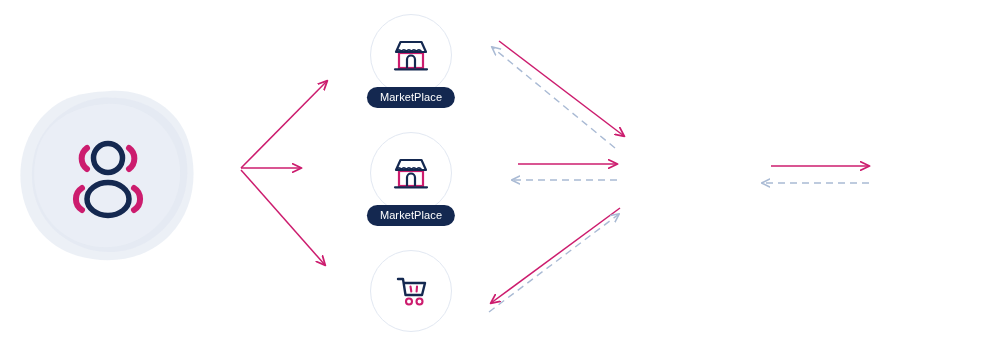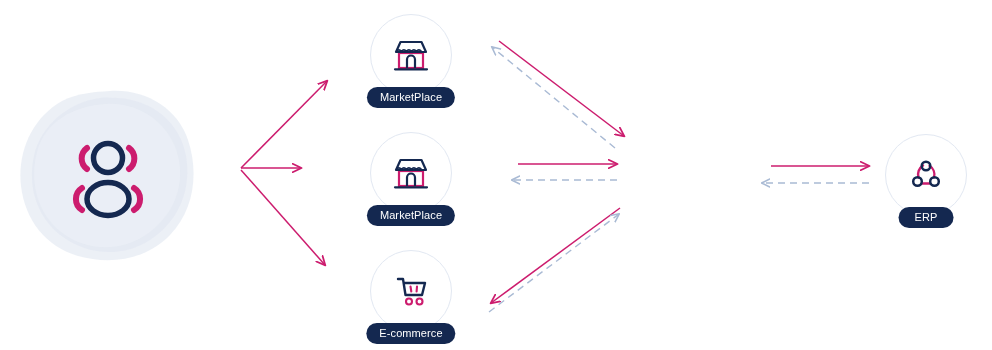--- a/index.html
+++ b/index.html
@@ -173,34 +173,17 @@
 
         <path d="M7 7 L12 7 L14.5 23 L31 23 L34 11 L12.6 11" fill="none" stroke="#142850" stroke-width="2.4" stroke-linecap="round" stroke-linejoin="round"></path>
 
         <line x1="19.5" y1="14.5" x2="20.3" y2="19.5" stroke="#cc1c6e" stroke-width="2.1" stroke-linecap="round"></line>
         <line x1="26" y1="14.5" x2="25.6" y2="19.5" stroke="#cc1c6e" stroke-width="2.1" stroke-linecap="round"></line>
 
         <circle cx="18" cy="29.5" r="3" fill="none" stroke="#cc1c6e" stroke-width="2.1"></circle>
         <circle cx="28.5" cy="29.5" r="3" fill="none" stroke="#cc1c6e" stroke-width="2.1"></circle>
       </svg>
     </div>
-    <div class="pill">E-commerce</div>
   </div>
 
 
-  <div class="node" id="node-erp">
-    <div class="ring"></div>
-    <div class="glyph">
-      <svg width="38" height="38" viewBox="0 0 38 38">
-
-        <path d="M11.5 21.5 A10.5 10.5 0 0 1 16 9.5" fill="none" stroke="#cc1c6e" stroke-width="2.4" stroke-linecap="round"></path>
-        <path d="M22.5 9.8 A10.5 10.5 0 0 1 27 21.5" fill="none" stroke="#cc1c6e" stroke-width="2.4" stroke-linecap="round"></path>
-        <line x1="15.5" y1="27.5" x2="23" y2="27.5" stroke="#cc1c6e" stroke-width="2.4" stroke-linecap="round"></line>
-
-        <circle cx="19" cy="10" r="4.3" fill="none" stroke="#142850" stroke-width="2.5"></circle>
-        <circle cx="10.5" cy="25.5" r="4.3" fill="none" stroke="#142850" stroke-width="2.5"></circle>
-        <circle cx="27.5" cy="25.5" r="4.3" fill="none" stroke="#142850" stroke-width="2.5"></circle>
-      </svg>
-    </div>
-    <div class="pill wide">ERP</div>
-  </div>
 
 </div>
 
 </body></html>

